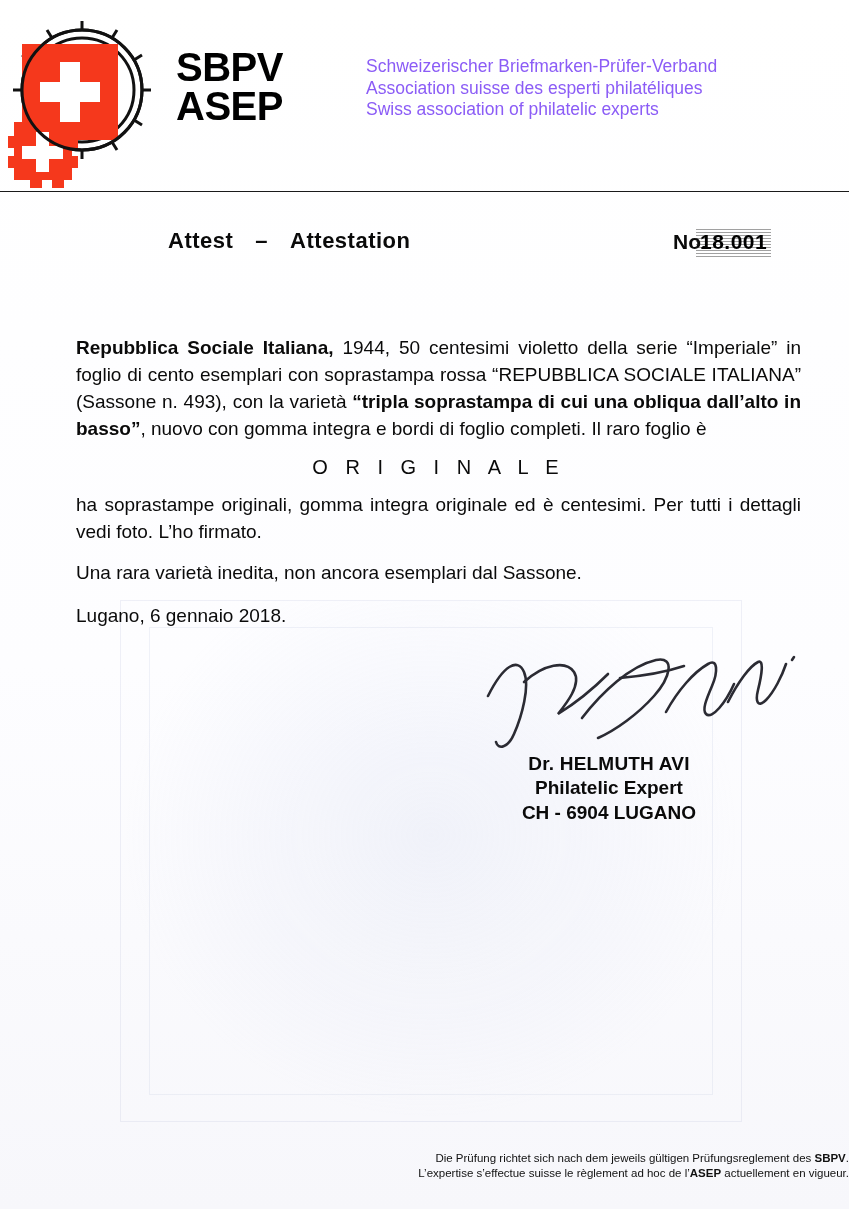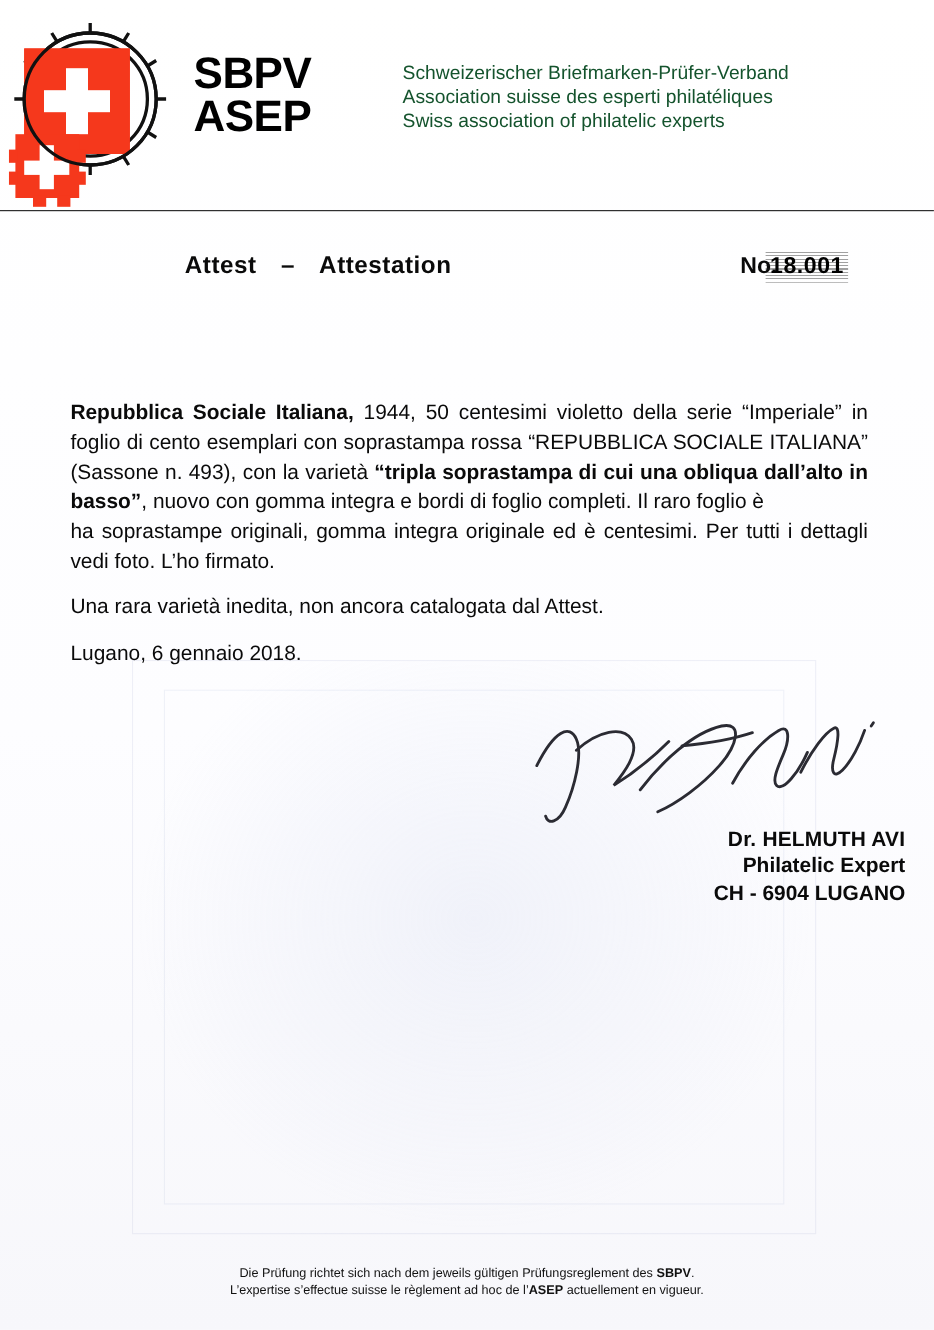--- a/index.html
+++ b/index.html
@@ -68,21 +68,21 @@
     color: #000;
   }
   .brand .l2 { display: block; }
 
   .org-lines {
     position: absolute;
     left: 366px;
     top: 56px;
     font-size: 17.5px;
     line-height: 21.5px;
-    color: #14532d;
+    color: #8b5cf6;
     white-space: nowrap;
   }
   .rule {
     position: absolute;
     left: 0;
     top: 191px;
     width: 849px;
     height: 1px;
     background: #1a1a1a;
   }
@@ -125,24 +125,23 @@
         rgba(30,30,30,0.42) 0px,
         rgba(30,30,30,0.42) 1px,
         rgba(255,255,255,0) 1px,
         rgba(255,255,255,0) 3px);
     color: #000;
   }
 
   
   .body {
     position: absolute;
-    left: 64px;
+    left: 76px;
     top: 334px;
     width: 725px;
-    margin-top: 28px;
   }
   .p-just {
     text-align: justify;
     font-size: 19px;
     line-height: 27px;
     margin: 0;
   }
   .p-just.last-line-left { text-align-last: left; }
   .p-plain {
     font-size: 19px;
@@ -163,43 +162,43 @@
   
   .signature {
     position: absolute;
     left: 470px;
     top: 638px;
     width: 330px;
     height: 120px;
   }
   .sig-block {
     position: absolute;
-    left: 493px;
+    left: 444px;
     top: 752px;
     width: 330px;
-    text-align: right;
+    text-align: center;
     line-height: 1.28;
   }
   .sig-name {
     font-size: 19px;
     font-weight: bold;
     letter-spacing: 0.2px;
   }
   .sig-sub {
     font-size: 19px;
     font-weight: bold;
   }
 
   
   .footer {
     position: absolute;
     left: 0;
     bottom: 28px;
     width: 849px;
-    text-align: center;
+    text-align: right;
     font-size: 11.5px;
     line-height: 15px;
     color: #111;
   }
   .footer b { font-weight: bold; }
 </style>
 </head>
 <body>
 
 <div class="paper-tint"></div>
@@ -260,26 +259,27 @@
   <div class="attest">
     <span>Attest</span><span class="dash">–</span><span>Attestation</span>
   </div>
   <div class="no-label">No.</div>
   <div class="no-value">18.001</div>
 </div>
 
 <div class="body">
   <p class="p-just last-line-left"><span class="bold">Repubblica Sociale Italiana,</span><span> 1944, 50 centesimi violetto della serie “Imperiale” in foglio di cento esemplari con soprastampa rossa “REPUBBLICA SOCIALE ITALIANA” (Sassone n. 493), con la varietà </span><span class="bold">“tripla soprastampa di cui una obliqua dall’alto in basso”</span><span>, nuovo con gomma integra e bordi di foglio completi. Il raro foglio è</span></p>
 
+  <p class="originale">O R I G I N A L E</p>
 
   <p class="p-just last-line-left">ha soprastampe originali, gomma integra originale ed è centesimi. Per tutti i dettagli vedi foto. L’ho firmato.</p>
 
   <div class="gap-1"></div>
 
-  <p class="p-plain">Una rara varietà inedita, non ancora catalogata dal Attest.</p>
+  <p class="p-plain">Una rara varietà inedita, non ancora esemplari dal Sassone.</p>
 
   <div class="gap-2"></div>
 
   <p class="p-plain">Lugano, 6 gennaio 2018.</p>
 </div>
 
 <div class="signature">
   <svg width="330" height="120" viewBox="0 0 330 120">
     <g fill="none" stroke="#2b2b33" stroke-width="2.6" stroke-linecap="round">
       <path d="M18 58 C 34 26, 48 20, 54 34 C 60 48, 52 78, 44 96 C 38 110, 28 112, 26 104"></path>

